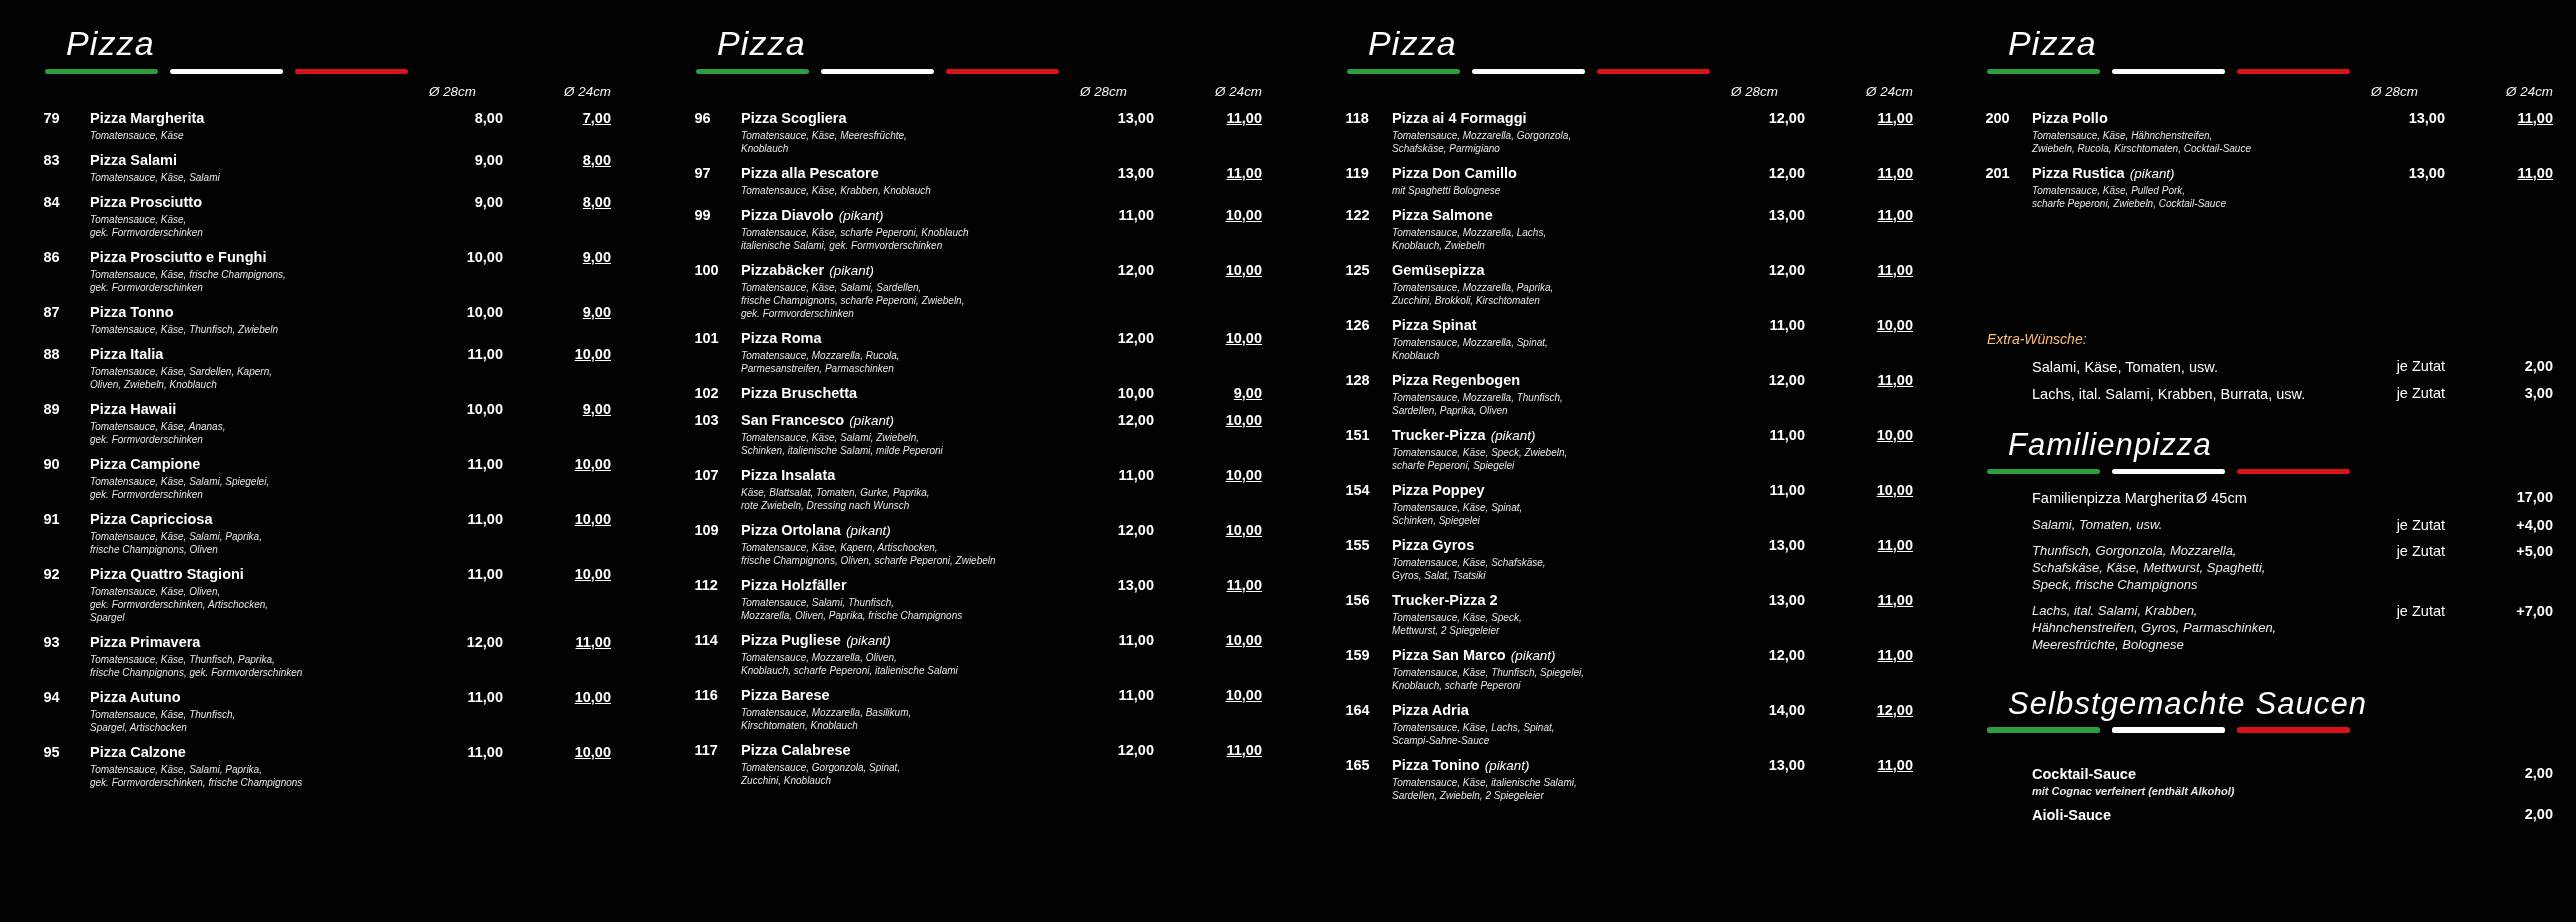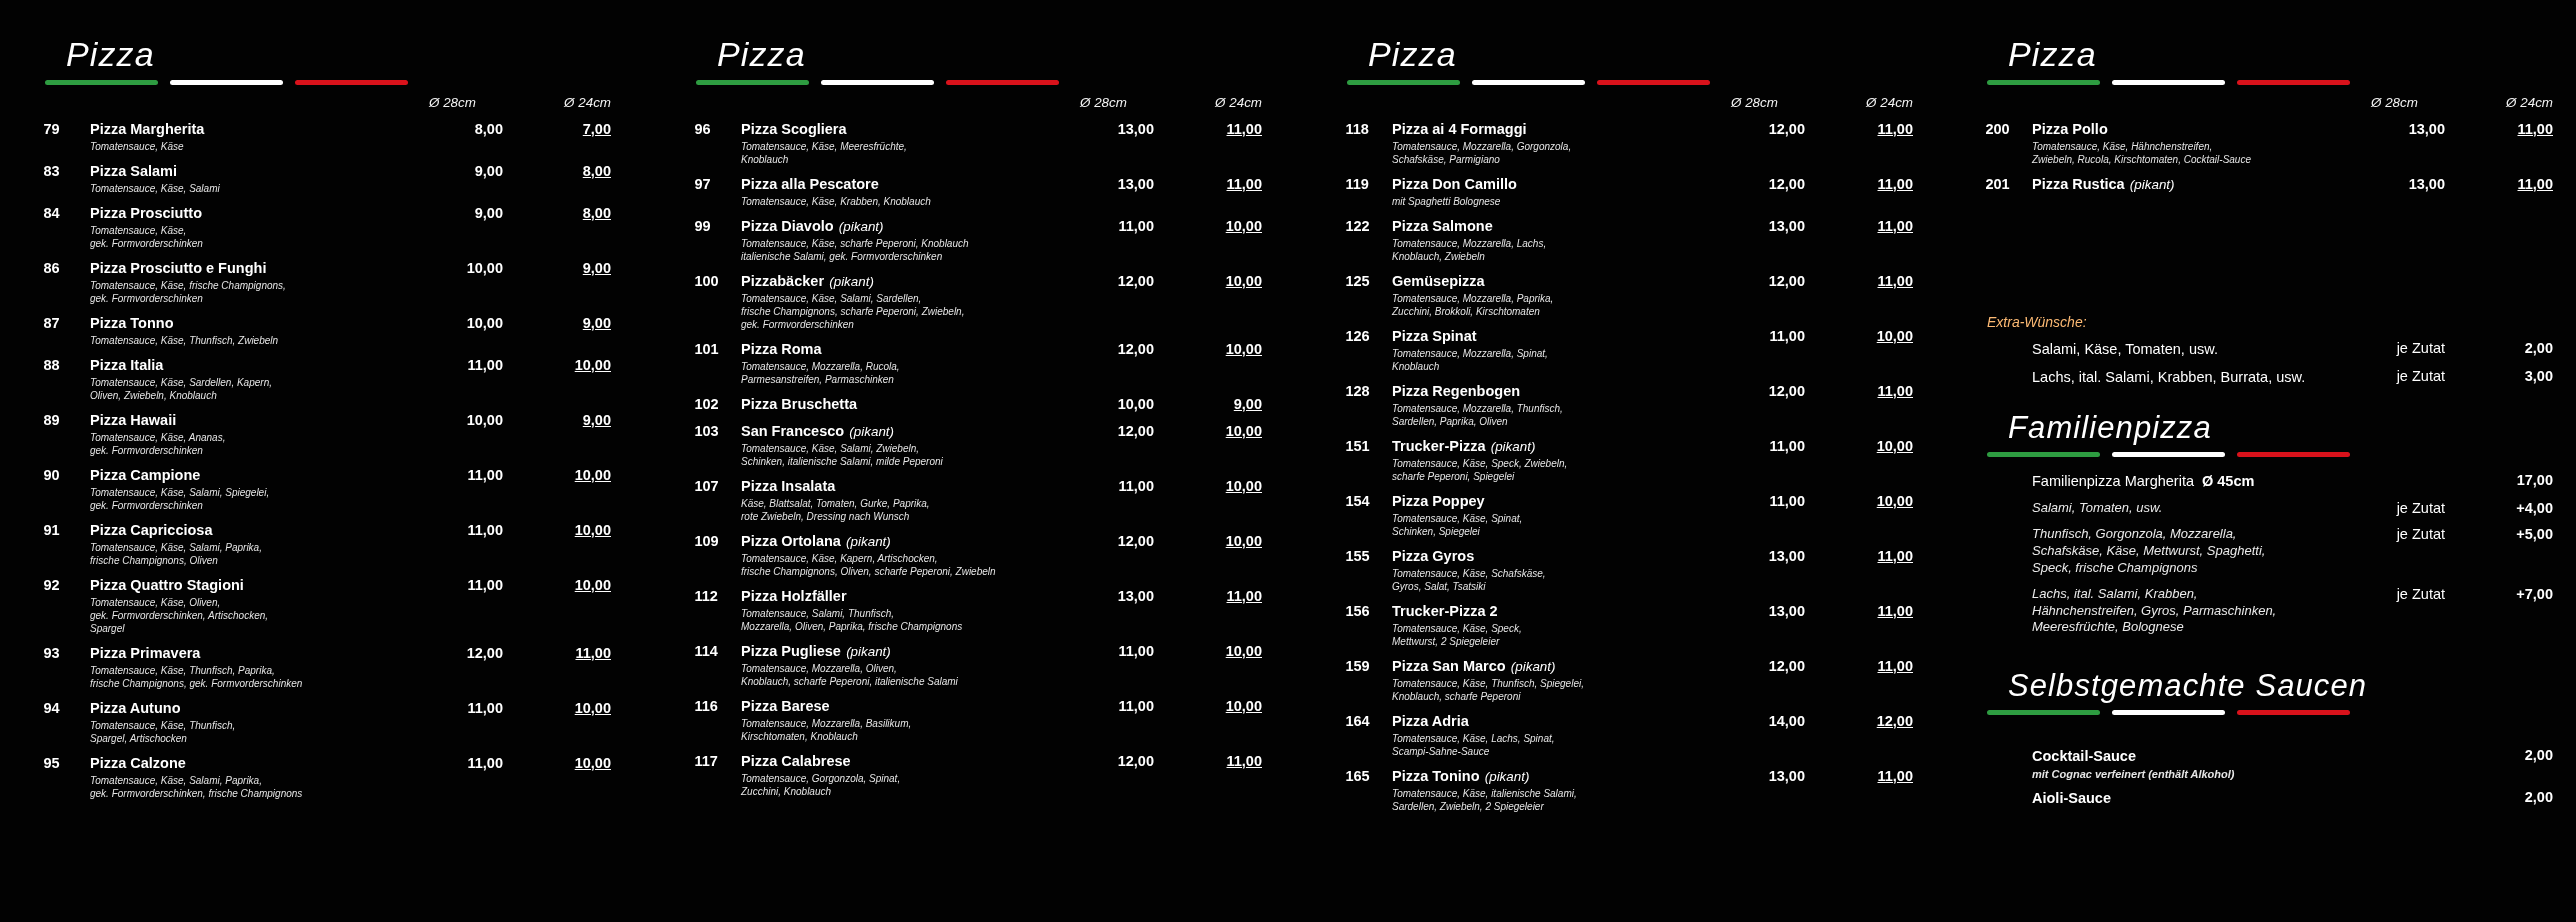--- a/index.html
+++ b/index.html
@@ -1,20 +1,20 @@
 <!DOCTYPE html>
 <html style="--flag-green: #2e9c41; --flag-white: #ffffff; --flag-red: #d9121b;font-size:12px"><head>
 <meta charset="utf-8">
 <style>
   html,body{margin:0;padding:0;background:#000;}
   .page{
     position:relative;width:2576px;height:923px;background:#020202;overflow:hidden;
     font-family:"Liberation Sans",sans-serif;color:#fff;
   }
-  .col{position:absolute;top:15px;width:581px;}
+  .col{position:absolute;top:4px;width:581px;}
   .col0{left:30px}.col1{left:681px}.col2{left:1332px}.col3{left:1972px}
 
   .title{
     font-style:italic;font-weight:400;font-size:34px;line-height:1.05;
     letter-spacing:1.1px;margin:22px 0 0 36px;color:#fff;
   }
   .flag{display:flex;gap:12px;margin:7.4px 0 0 15px;}
   .bar{height:5.2px;border-radius:2.6px;width:113px;}
   .bar.green{background:var(--flag-green,#2e9c41);}
   .bar.white{background:var(--flag-white,#fff);}
@@ -34,21 +34,21 @@
   .p1{grid-column:3;grid-row:1;}
   .p2{grid-column:4;grid-row:1;text-decoration:underline;}
   .desc{grid-column:2/5;grid-row:2;font-style:italic;font-weight:400;font-size:10px;
         line-height:1.3;color:#e6e6e6;white-space:pre-line;margin-top:2.2px;}
 
   .extras{margin-top:121px;}
   .extras-heading{font-style:italic;font-size:14px;margin-left:15px;color:#fdba74;}
   .xrows{margin-top:10.4px;}
   .xrow{margin-bottom:9px;}
   .xlabel{grid-column:2;grid-row:1;font-weight:400;font-size:14.5px;line-height:1.3;white-space:pre-line;}
-  .xsize{margin-left:8px;font-weight:bold;}
+  .xsize{margin-left:2px;}
   .xunit{grid-column:3;grid-row:1;text-align:right;font-size:14.5px;font-weight:400;}
   .xprice{grid-column:4;grid-row:1;text-align:right;font-size:14.5px;font-weight:600;}
   .xdesc{grid-column:2/5;grid-row:2;font-style:italic;font-size:11px;color:#e6e6e6;margin-top:1.5px;font-weight:bold;}
   .italic-row .xlabel{font-style:italic;font-weight:400;font-size:13px;color:#ebebeb;}
 
   .sub-section{display:block;}
   .family-section{margin-top:25px;}
   .sub-title{font-size:31px;margin-top:0;}
   .section-note{margin:12px 0 0 15px;font-size:15px;font-weight:400;}
   .family-section .xrows{margin-top:15px;}
@@ -435,20 +435,22 @@
     <span class="p p1">13,00</span>
     <span class="p p2">11,00</span>
     <span class="desc">Tomatensauce, Käse, Hähnchenstreifen,
 Zwiebeln, Rucola, Kirschtomaten, Cocktail-Sauce</span>
   </div>
         <div class="item grid4">
     <span class="num">201</span>
     <span class="name"><span>Pizza Rustica</span><span class="note">(pikant)</span></span>
     <span class="p p1">13,00</span>
     <span class="p p2">11,00</span>
+    <span class="desc">Tomatensauce, Käse, Pulled Pork,
+scharfe Peperoni, Zwiebeln, Cocktail-Sauce</span>
   </div>
       </div>
   <div class="extras">
     <div class="extras-heading">Extra-Wünsche:</div>
     <div class="xrows">
           <div class="xrow grid4">
     <span class="xlabel"><span>Salami, Käse, Tomaten, usw.</span></span>
     <span class="xunit">je Zutat</span>
     <span class="xprice">2,00</span>
 

